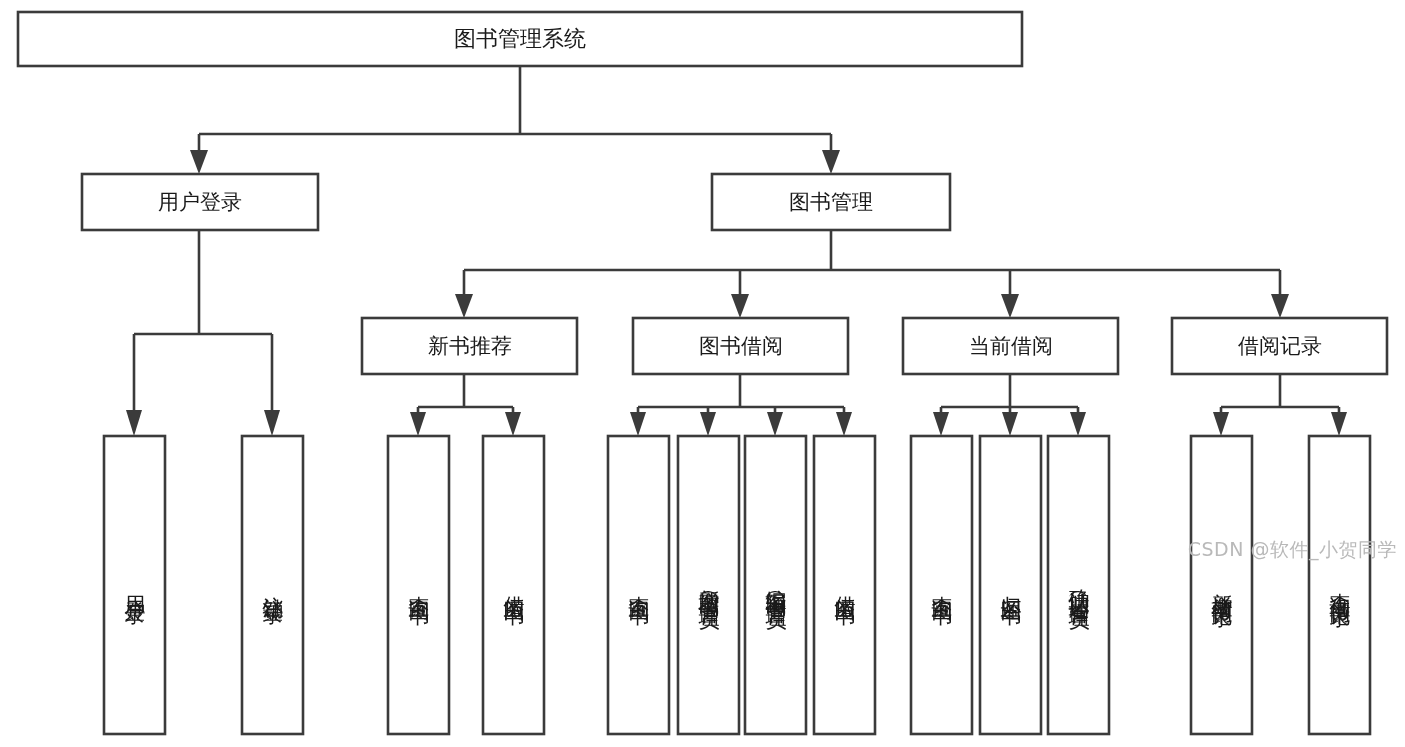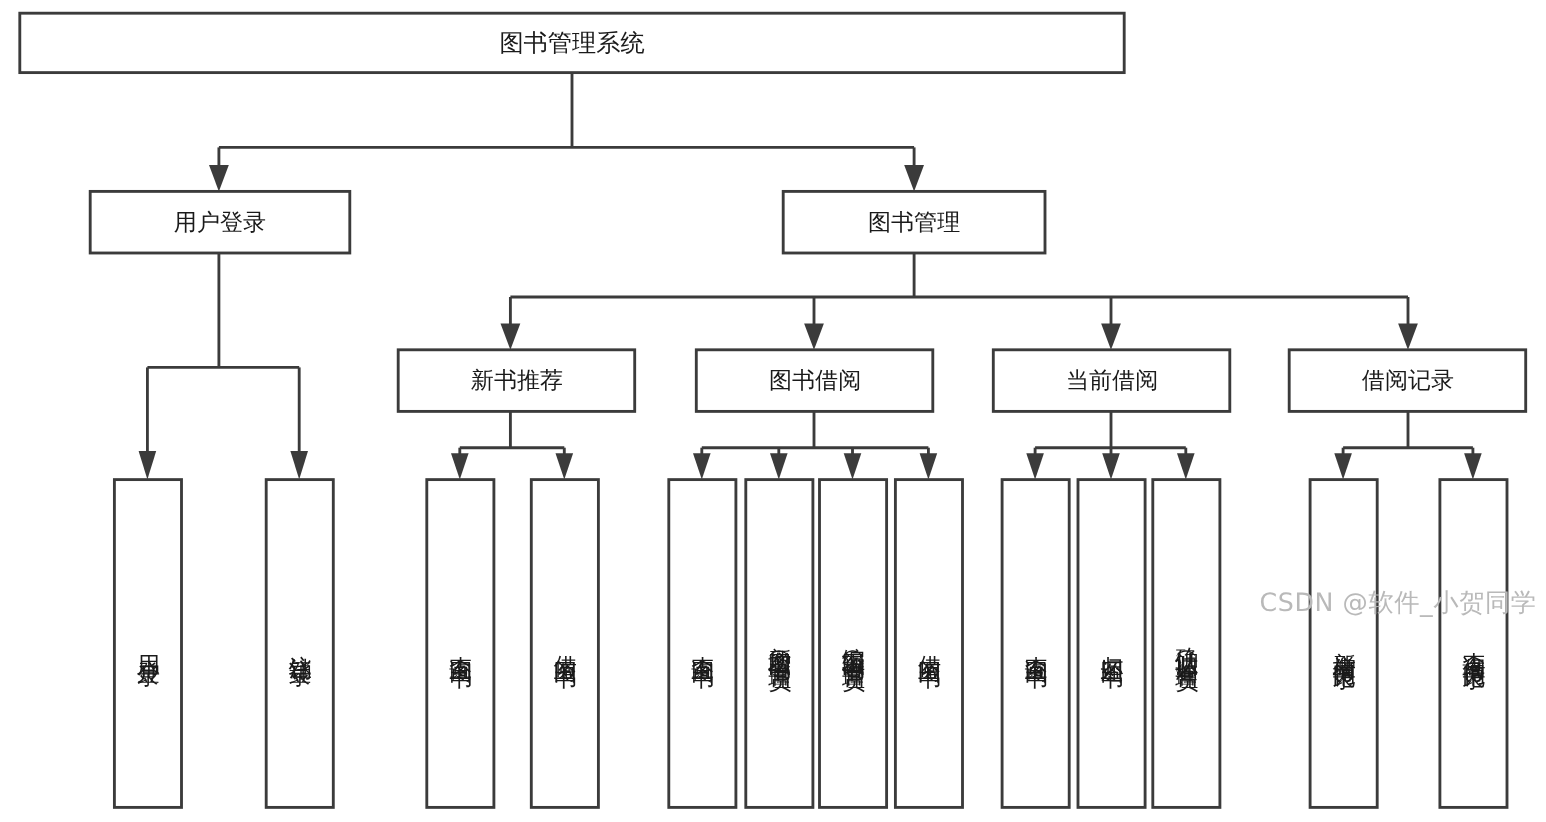--- a/index.html
+++ b/index.html
@@ -65,21 +65,21 @@
     align-items: center;
     justify-content: center;
     white-space: nowrap;
     pointer-events: none;
   }
   .watermark {
     position: absolute;
     right: 8px;
     bottom: 6px;
     font-family: "DejaVu Sans", "Liberation Sans", sans-serif;
-    font-size: 23px;
+    font-size: 19px;
     color: #b9b9b9;
     white-space: nowrap;
     letter-spacing: 0.5px;
   }
 </style>
 </head>
 <body>
 
 <div id="diagram-root">
 

